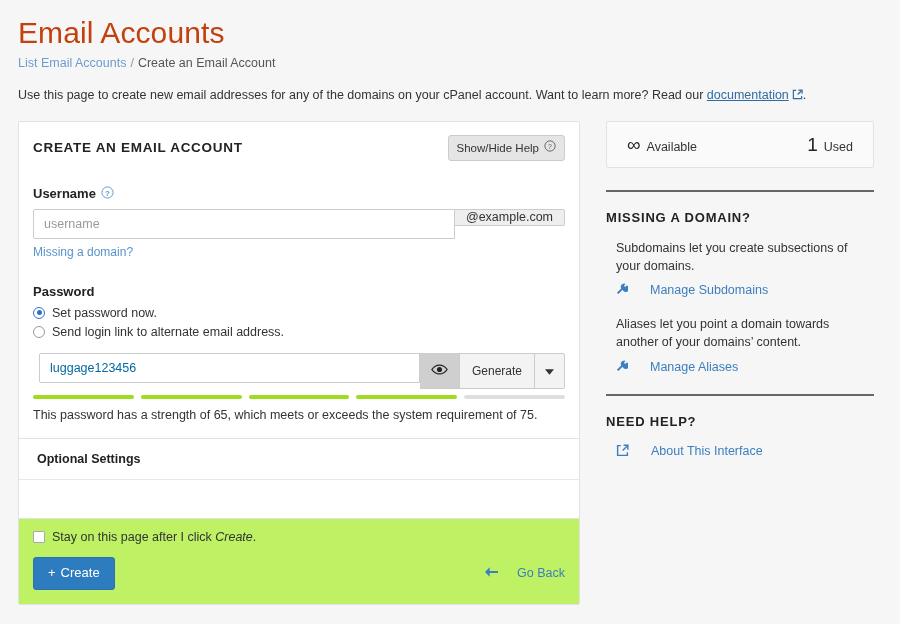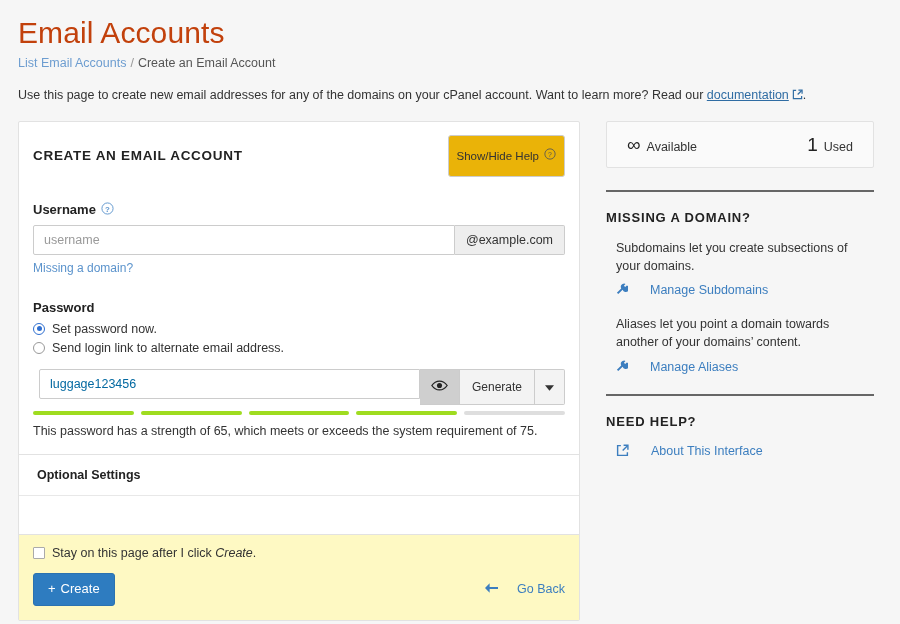--- a/index.html
+++ b/index.html
@@ -52,24 +52,24 @@
     color: #222;
   }
   .panel-body { padding: 4px 14px 16px 14px; }
 
   
   .btn {
     display: inline-flex; align-items: center; gap: 5px;
     font-family: "Liberation Sans", sans-serif;
     font-size: 11.5px;
     color: #333;
-    background: #eab308;
+    background: #e5e5e5;
     border: 1px solid #ccc;
     border-radius: 3px;
-    padding: 12px 8px;
+    padding: 4px 8px;
     cursor: pointer;
     line-height: 1.3;
   }
   .btn-primary {
     background: #2e7cc0;
     border: 1px solid #2b72b0;
     color: #fff;
     font-size: 13px;
     padding: 7px 14px;
     border-radius: 3px;
@@ -94,21 +94,21 @@
     font-size: 12.5px;
     font-family: "Liberation Sans", sans-serif;
     color: #333;
     background: #fff;
     outline: none;
     min-width: 0;
   }
   .form-input::placeholder { color: #9a9a9a; }
   .input-addon {
     display: flex; align-items: center;
-    height: 30px;
+    height: 17px;
     padding: 0 11px;
     background: #eeeeee;
     border: 1px solid #ccc;
     border-left: none;
     border-radius: 0 2px 2px 0;
     font-size: 12.5px;
     color: #333;
     white-space: nowrap;
   }
   .sublink {
@@ -164,21 +164,21 @@
   .opt-head {
     display: flex; align-items: center; justify-content: space-between;
     padding: 9px 14px;
     border-top: 1px solid #e2e2e2;
     border-bottom: 1px solid #e8e8e8;
   }
   .opt-head h3 { margin: 4px; font-size: 12.5px; font-weight: bold; color: #222; }
   .opt-body { height: 38px; background: #fff; }
 
   .panel-footer {
-    background: #fef9c3;
+    background: #bef264;
     border-top: 1px solid #e2e2e2;
     padding: 11px 14px 14px 14px;
   }
   .check-row { display: flex; align-items: center; gap: 7px; font-size: 12.5px; color: #333; }
   .checkbox {
     width: 12px; height: 12px; border: 1px solid #aaa;
     background: #fff; border-radius: 1px; flex: 0 0 12px;
   }
   .footer-actions {
     display: flex; align-items: center; justify-content: space-between;

